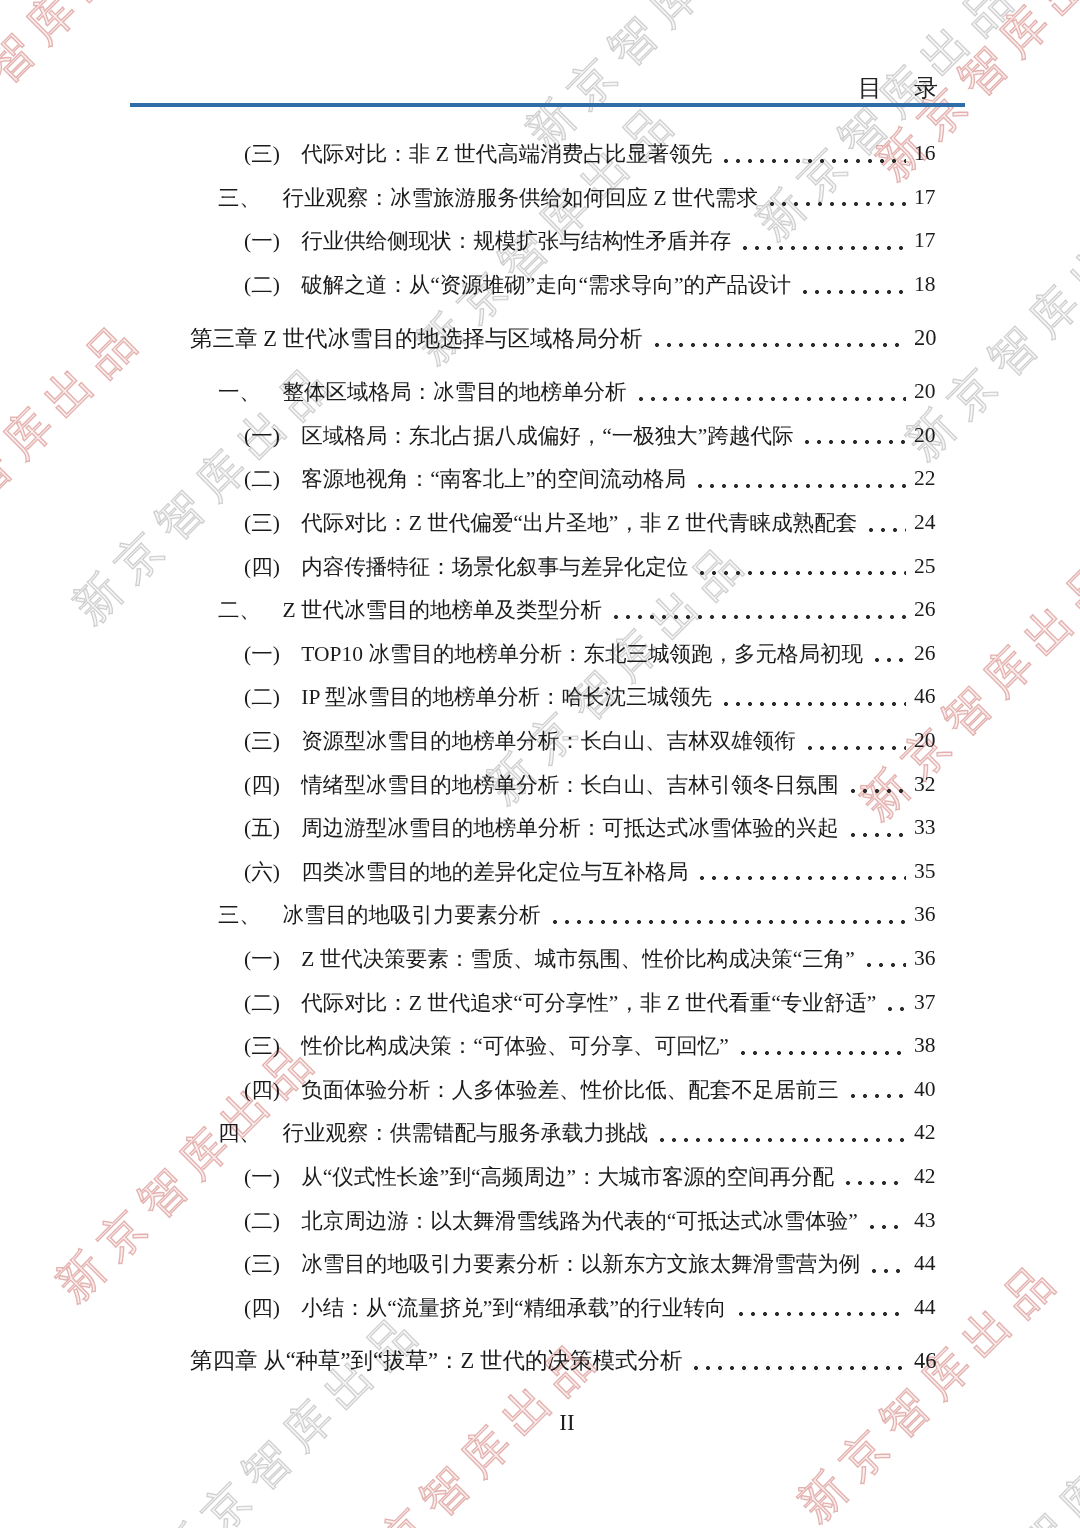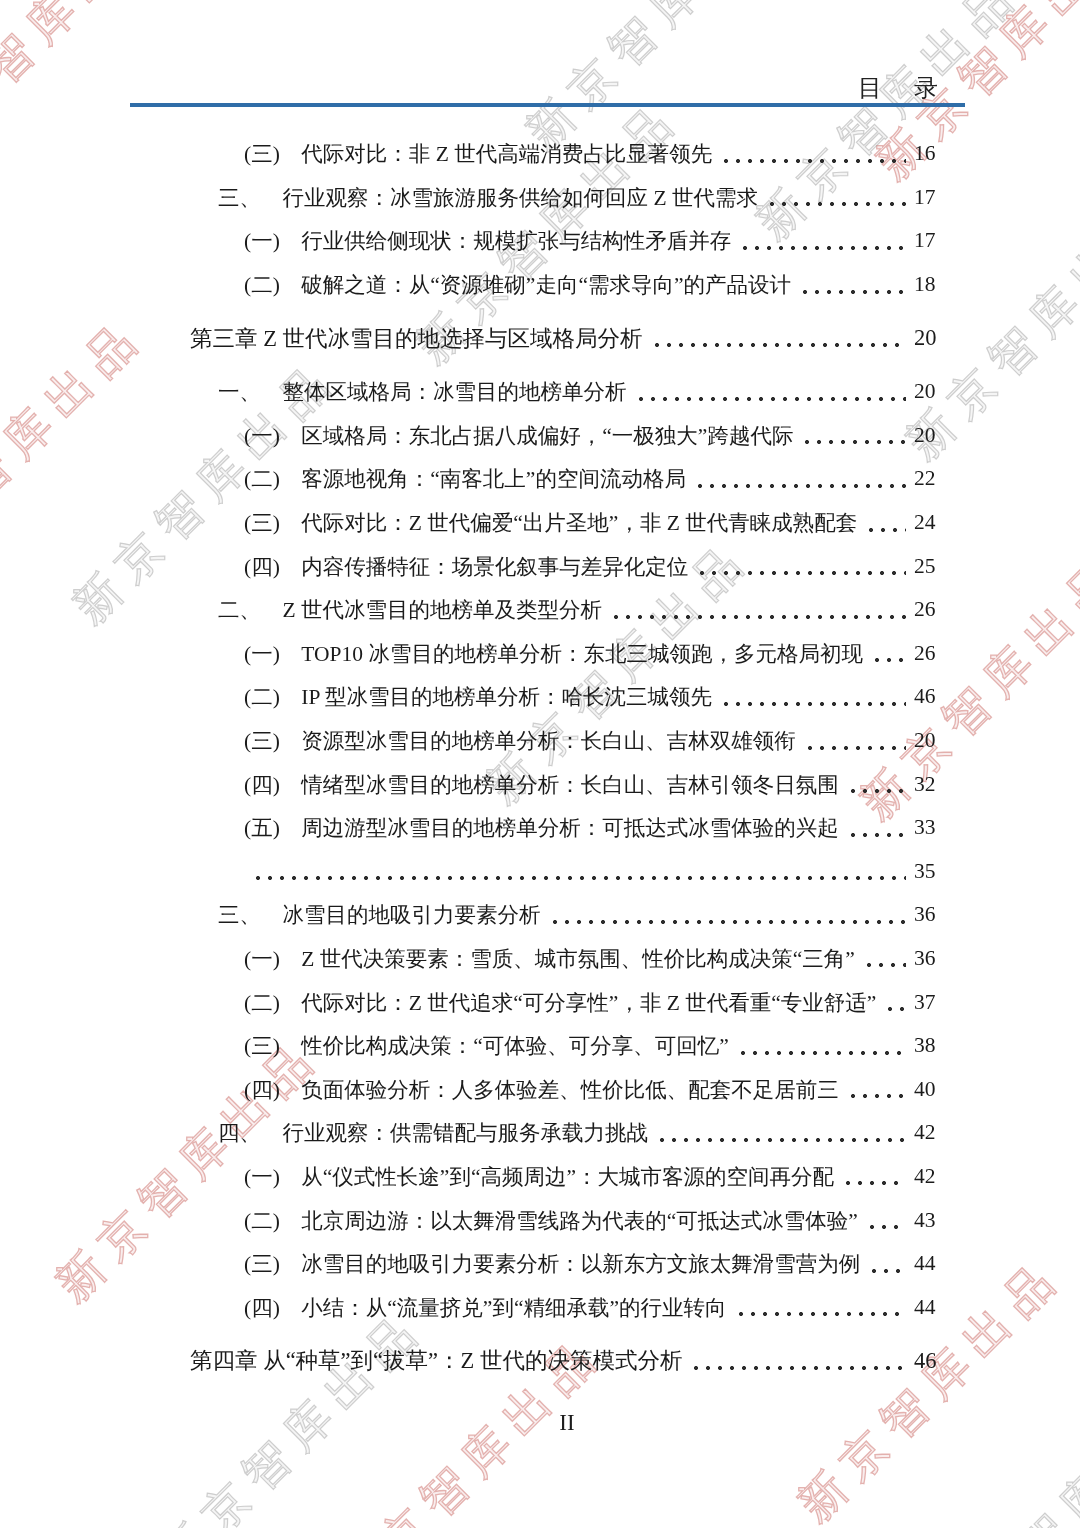--- a/index.html
+++ b/index.html
@@ -190,20 +190,21 @@
         <span class="lbl">(四)　情绪型冰雪目的地榜单分析：长白山、吉林引领冬日氛围</span>
         <span class="dots"></span>
         <span class="pg">32</span>
       </div>
       <div class="row lvl-sub">
         <span class="lbl">(五)　周边游型冰雪目的地榜单分析：可抵达式冰雪体验的兴起</span>
         <span class="dots"></span>
         <span class="pg">33</span>
       </div>
       <div class="row lvl-sub">
+        <span class="lbl">(六)　四类冰雪目的地的差异化定位与互补格局</span>
         <span class="dots"></span>
         <span class="pg">35</span>
       </div>
       <div class="row lvl-num">
         <span class="lbl">三、　冰雪目的地吸引力要素分析</span>
         <span class="dots"></span>
         <span class="pg">36</span>
       </div>
       <div class="row lvl-sub">
         <span class="lbl">(一)　Z 世代决策要素：雪质、城市氛围、性价比构成决策“三角”</span>

